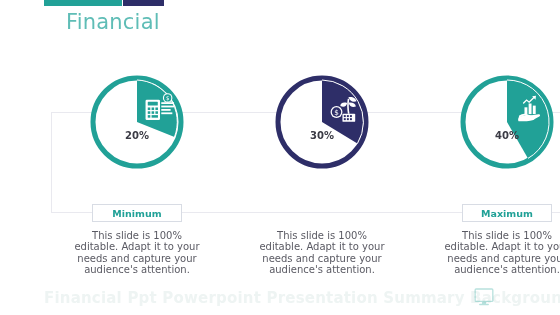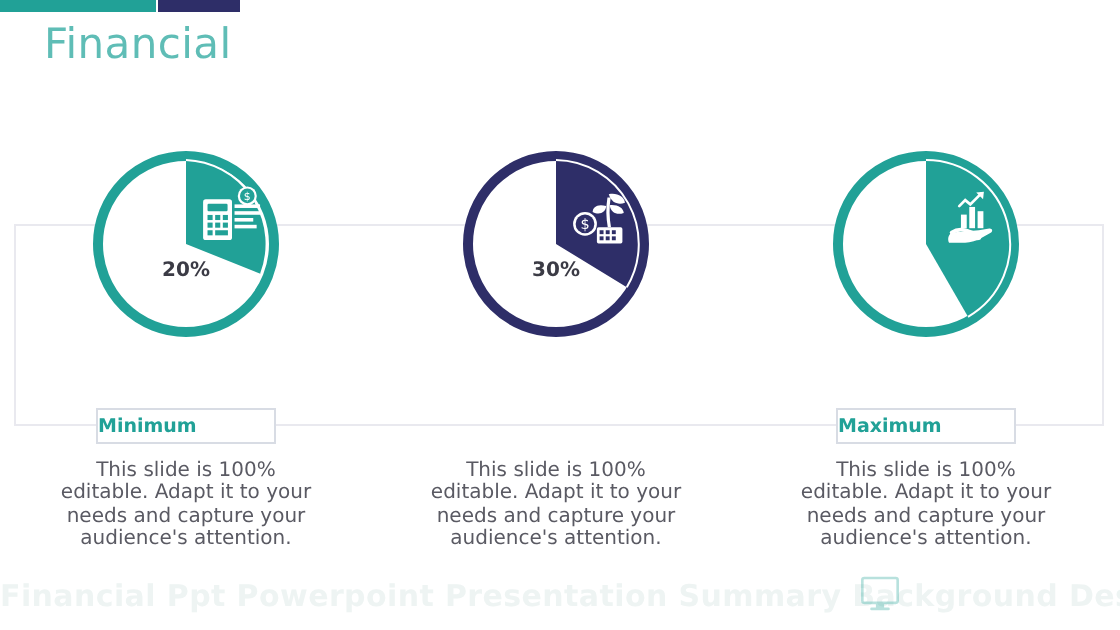--- a/index.html
+++ b/index.html
@@ -6,20 +6,21 @@
   html, body {
     width: 560px; height: 315px;
     background: #ffffff;
     font-family: "Liberation Sans", sans-serif;
     overflow: hidden;
   }
   #slide {
     position: relative;
     width: 460px; height: 315px;
     background: #ffffff;
+    margin-left: 44px;
   }
 
   
   .topbar-teal {
     position: absolute; left: 0; top: 0;
     width: 78px; height: 6px;
     background: #21a197;
   }
   .topbar-navy {
     position: absolute; left: 79px; top: 0;
@@ -90,20 +91,21 @@
   .donut-icon svg { width: 100%; height: 100%; display: block; }
 
   
   .chip {
     position: absolute;
     top: 204px;
     left: 48px;
     width: 90px;
     height: 18px;
     line-height: 17px;
+    text-align: center;
     font-size: 9.5px;
     font-weight: 700;
     background: #ffffff;
     border: 1px solid #d8dce4;
     font-family: "DejaVu Sans", sans-serif;
   }
   .chip.teal { color: #21a197; }
   .chip.navy { color: #2e2e68; }
 
   
@@ -232,20 +234,21 @@
           <svg viewBox="0 0 40 40">
             <rect x="13.5" y="18" width="3.4" height="8" fill="#ffffff"></rect>
             <rect x="18.4" y="13.5" width="3.4" height="12.5" fill="#ffffff"></rect>
             <rect x="23.3" y="16" width="3.4" height="10" fill="#ffffff"></rect>
             <path d="M12.5 13 L16 9.5 L19 12 L25.5 5.5" fill="none" stroke="#ffffff" stroke-width="1.6" stroke-linecap="round"></path>
             <path d="M22.5 5 L27 4.5 L26.5 9 Z" fill="#ffffff"></path>
             <path d="M8 28.5 C11 26.5 15 26.5 18 27.8 L23 29.5 C25 30.2 25 32 23 32 L16 32" fill="none" stroke="#ffffff" stroke-width="2.2" stroke-linecap="round" stroke-linejoin="round"></path>
             <path d="M8 28.5 C6 30 5.5 32.5 6.5 34.5 L16 34.5 C19 34.5 23 33.2 26 31.5 L31 28.7 C32.5 27.9 32 26 30.2 26.2 L24 27.2" fill="#ffffff"></path>
           </svg>
         </div>
+        <div class="donut-pct">40%</div>
       </div>
       <div class="chip teal">Maximum</div>
       <div class="body-copy">This slide is 100% editable. Adapt it to your needs and capture your audience's attention.</div>
     </div>
 
   </div>
 
   <div class="watermark">Financial Ppt Powerpoint Presentation Summary Background Designs Cpb</div>
 
   <div class="corner-icon">

